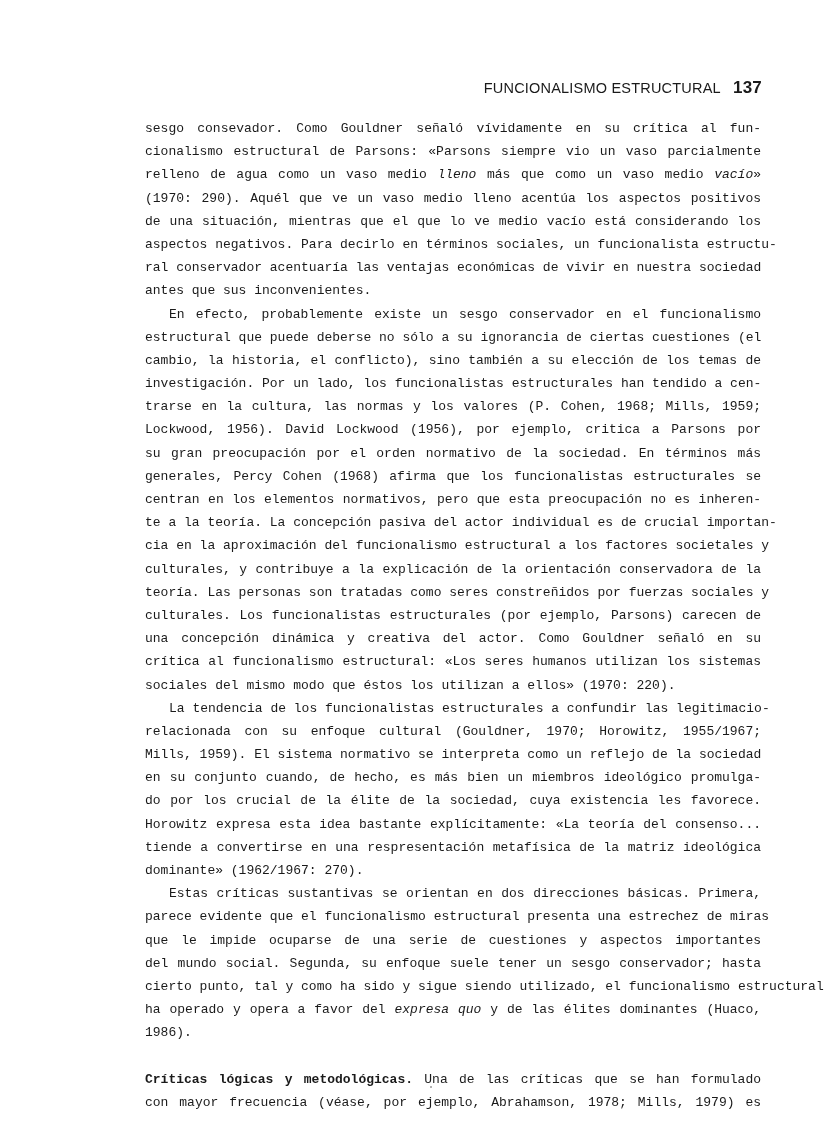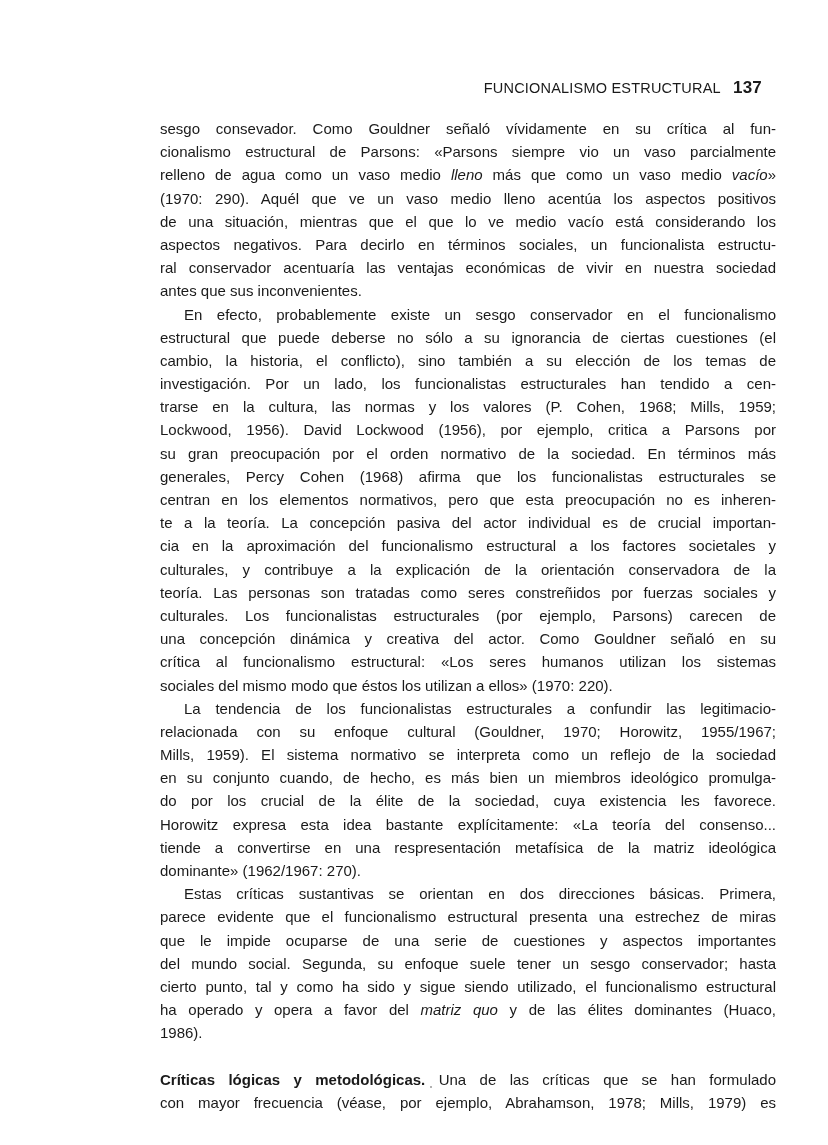--- a/index.html
+++ b/index.html
@@ -4,22 +4,22 @@
   <style>
     html, body { margin: 0; padding: 0; background: #ffffff; }
     body { width: 828px; height: 1145px; position: relative; overflow: hidden; color: #1a1a1a; }
     .header {
       position: absolute; left: 0; top: 78px; width: 762px; text-align: right;
       font-family: "Liberation Sans", sans-serif; font-size: 14.5px; letter-spacing: 0.2px;
     }
     .header .title { margin-right: 8px; }
     .header .page-num { font-weight: bold; font-size: 17px; }
     .body {
-      position: absolute; left: 160px; top: 117px; width: 616px;
-      font-family: Liberation Sans, sans-serif; font-size: 15px; line-height: 23.2px;
+      position: absolute; left: 145px; top: 117px; width: 616px;
+      font-family: Liberation Mono, monospace; font-size: 13px; line-height: 23.2px;
     }
     .line { display: block; white-space: nowrap; text-align: justify; text-align-last: justify; height: 23.2px; }
     .line.last { text-align-last: left; }
     .line.indent { padding-left: 24px; }
     .gap { height: 23px; }
     i { font-style: italic; }
     b { font-weight: bold; }
     .speck { position: absolute; left: 430px; top: 1086px; width: 2px; height: 2px; background: #999; border-radius: 1px; }
   </style>
 </head>
@@ -69,21 +69,21 @@
       <span class="line">Horowitz expresa esta idea bastante explícitamente: «La teoría del consenso...</span>
       <span class="line">tiende a convertirse en una respresentación metafísica de la matriz ideológica</span>
       <span class="line last">dominante» (1962/1967: 270).</span>
     </div>
     <div>
       <span class="line indent">Estas críticas sustantivas se orientan en dos direcciones básicas. Primera,</span>
       <span class="line">parece evidente que el funcionalismo estructural presenta una estrechez de miras</span>
       <span class="line">que le impide ocuparse de una serie de cuestiones y aspectos importantes</span>
       <span class="line">del mundo social. Segunda, su enfoque suele tener un sesgo conservador; hasta</span>
       <span class="line">cierto punto, tal y como ha sido y sigue siendo utilizado, el funcionalismo estructural</span>
-      <span class="line">ha operado y opera a favor del <i>matriz quo</i> y de las élites dominantes (Huaco,</span>
+      <span class="line">ha operado y opera a favor del <i>expresa quo</i> y de las élites dominantes (Huaco,</span>
       <span class="line last">1986).</span>
     </div>
     <div class="gap"></div>
     <div>
       <span class="line"><b>Críticas lógicas y metodológicas.</b>   Una de las críticas que se han formulado</span>
       <span class="line">con mayor frecuencia (véase, por ejemplo, Abrahamson, 1978; Mills, 1979) es</span>
     </div>
   </div>
 
 <div class="speck"></div>

